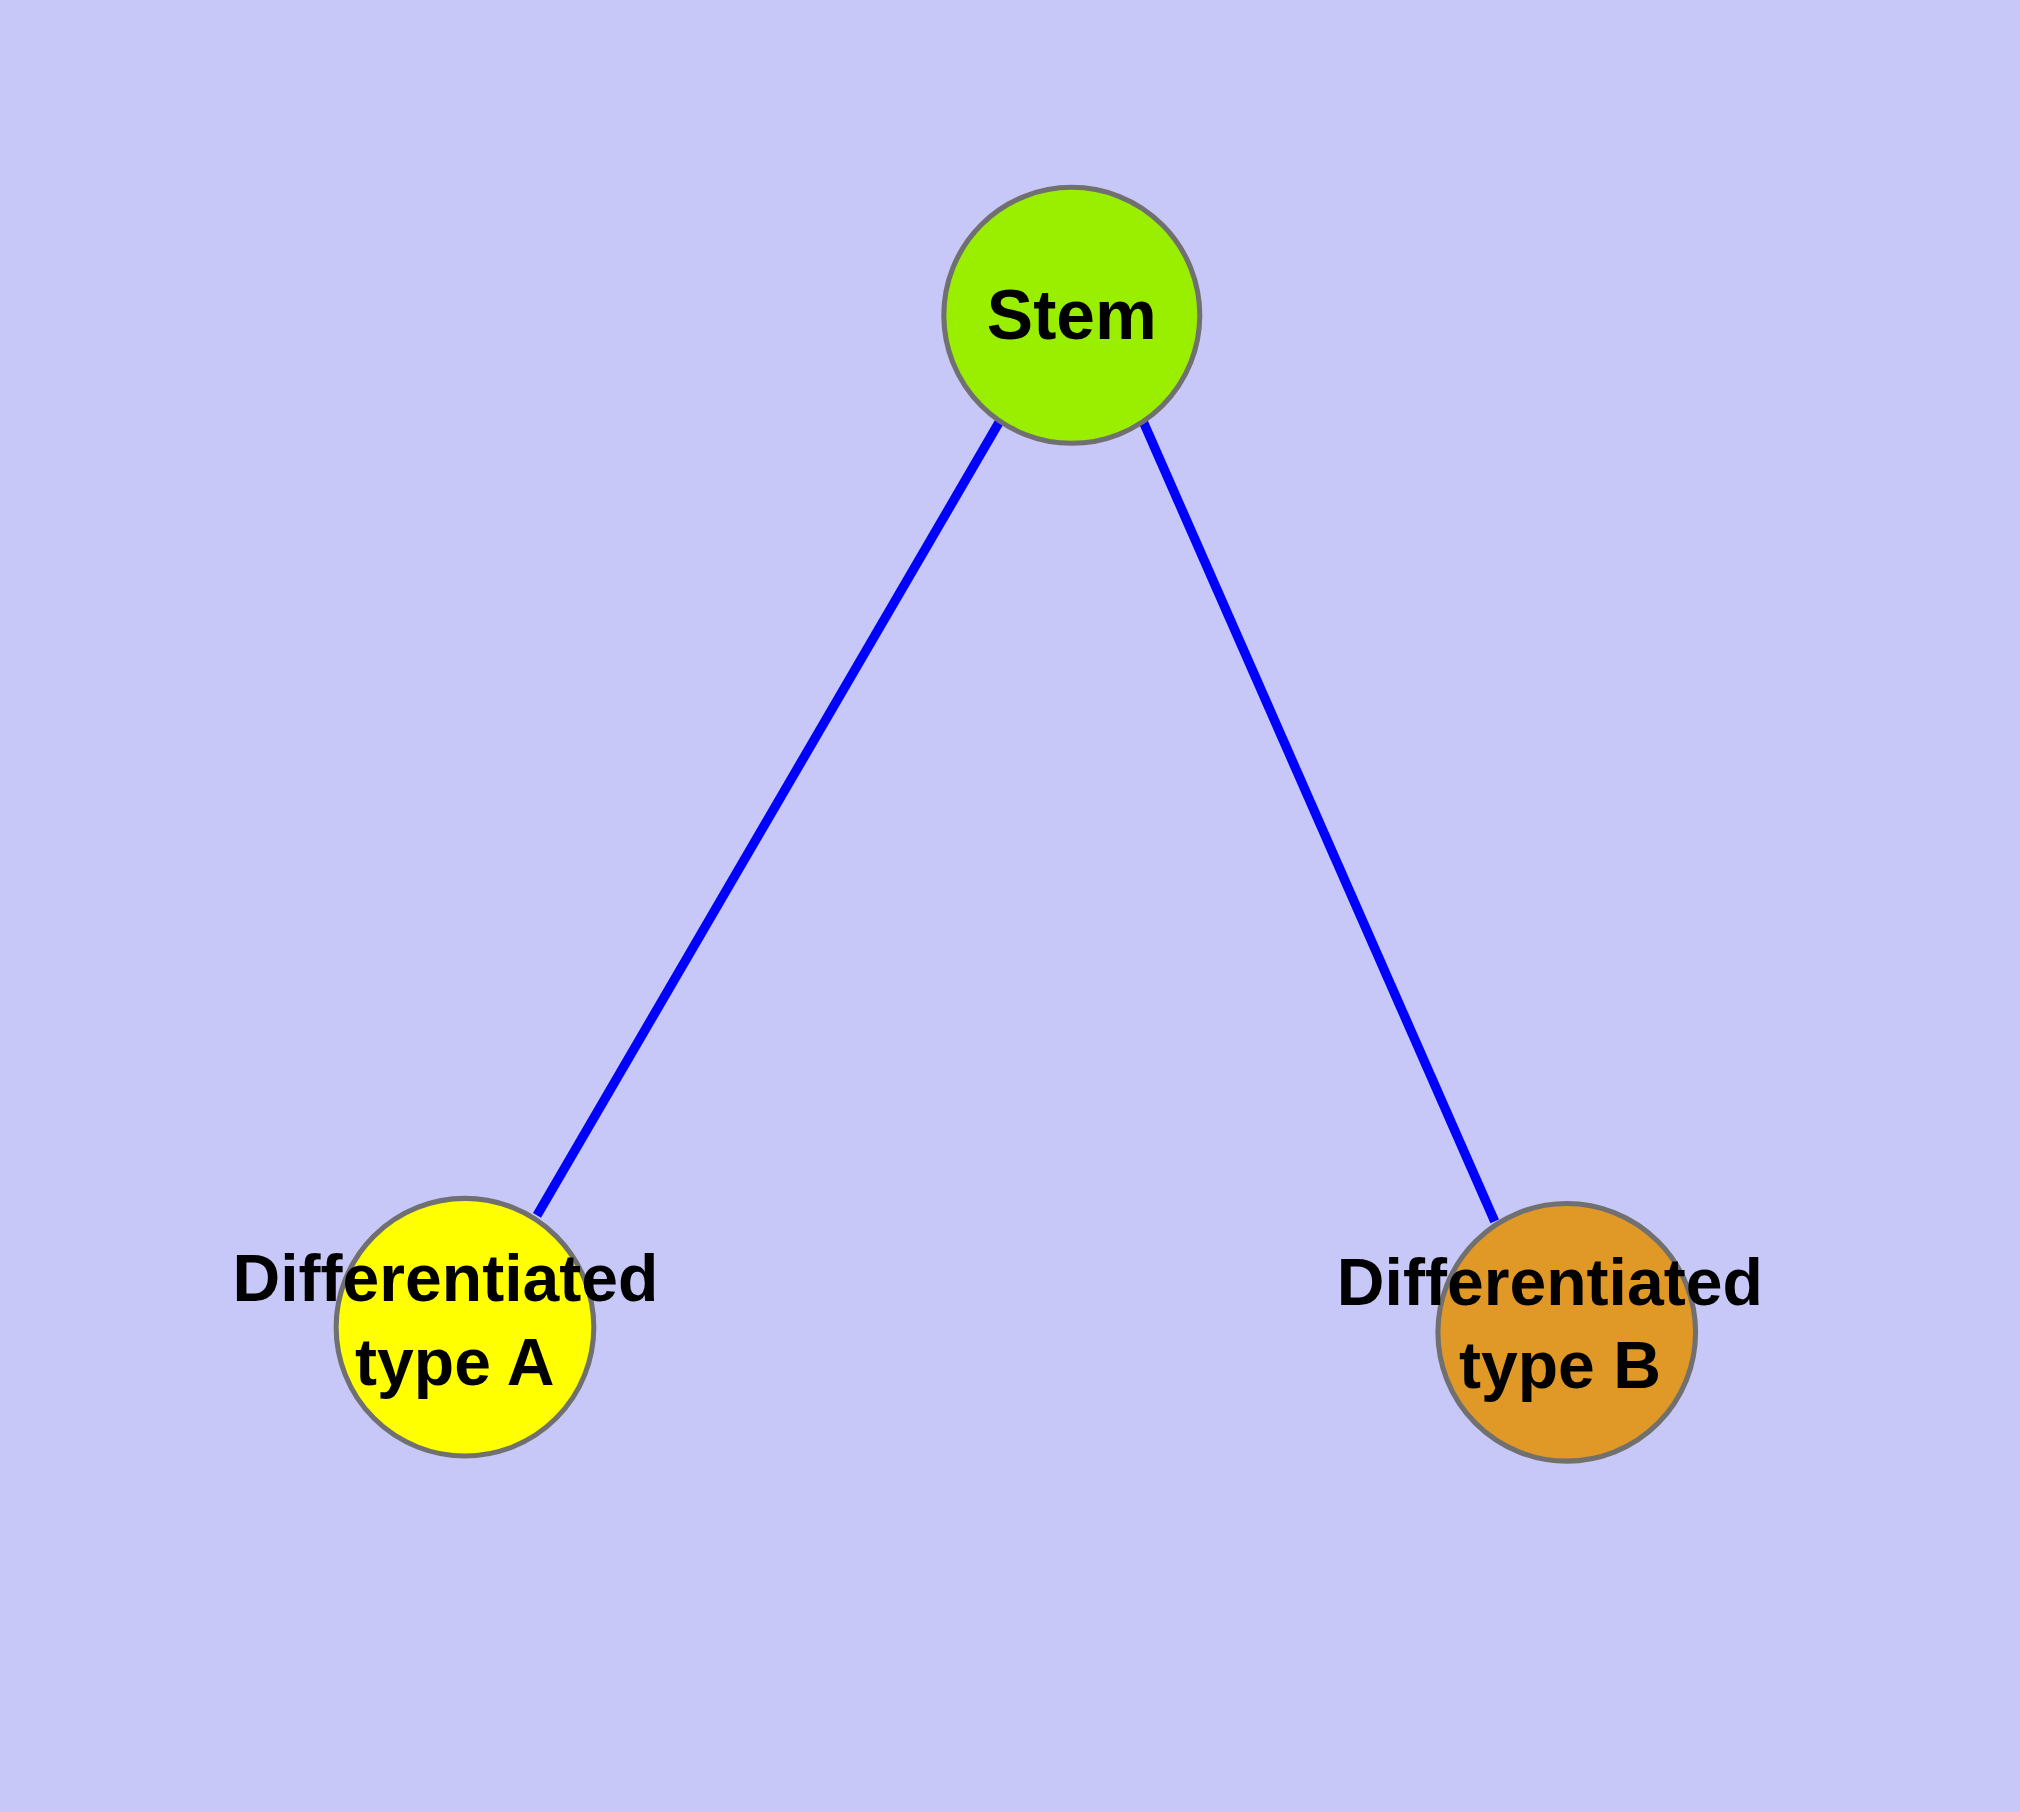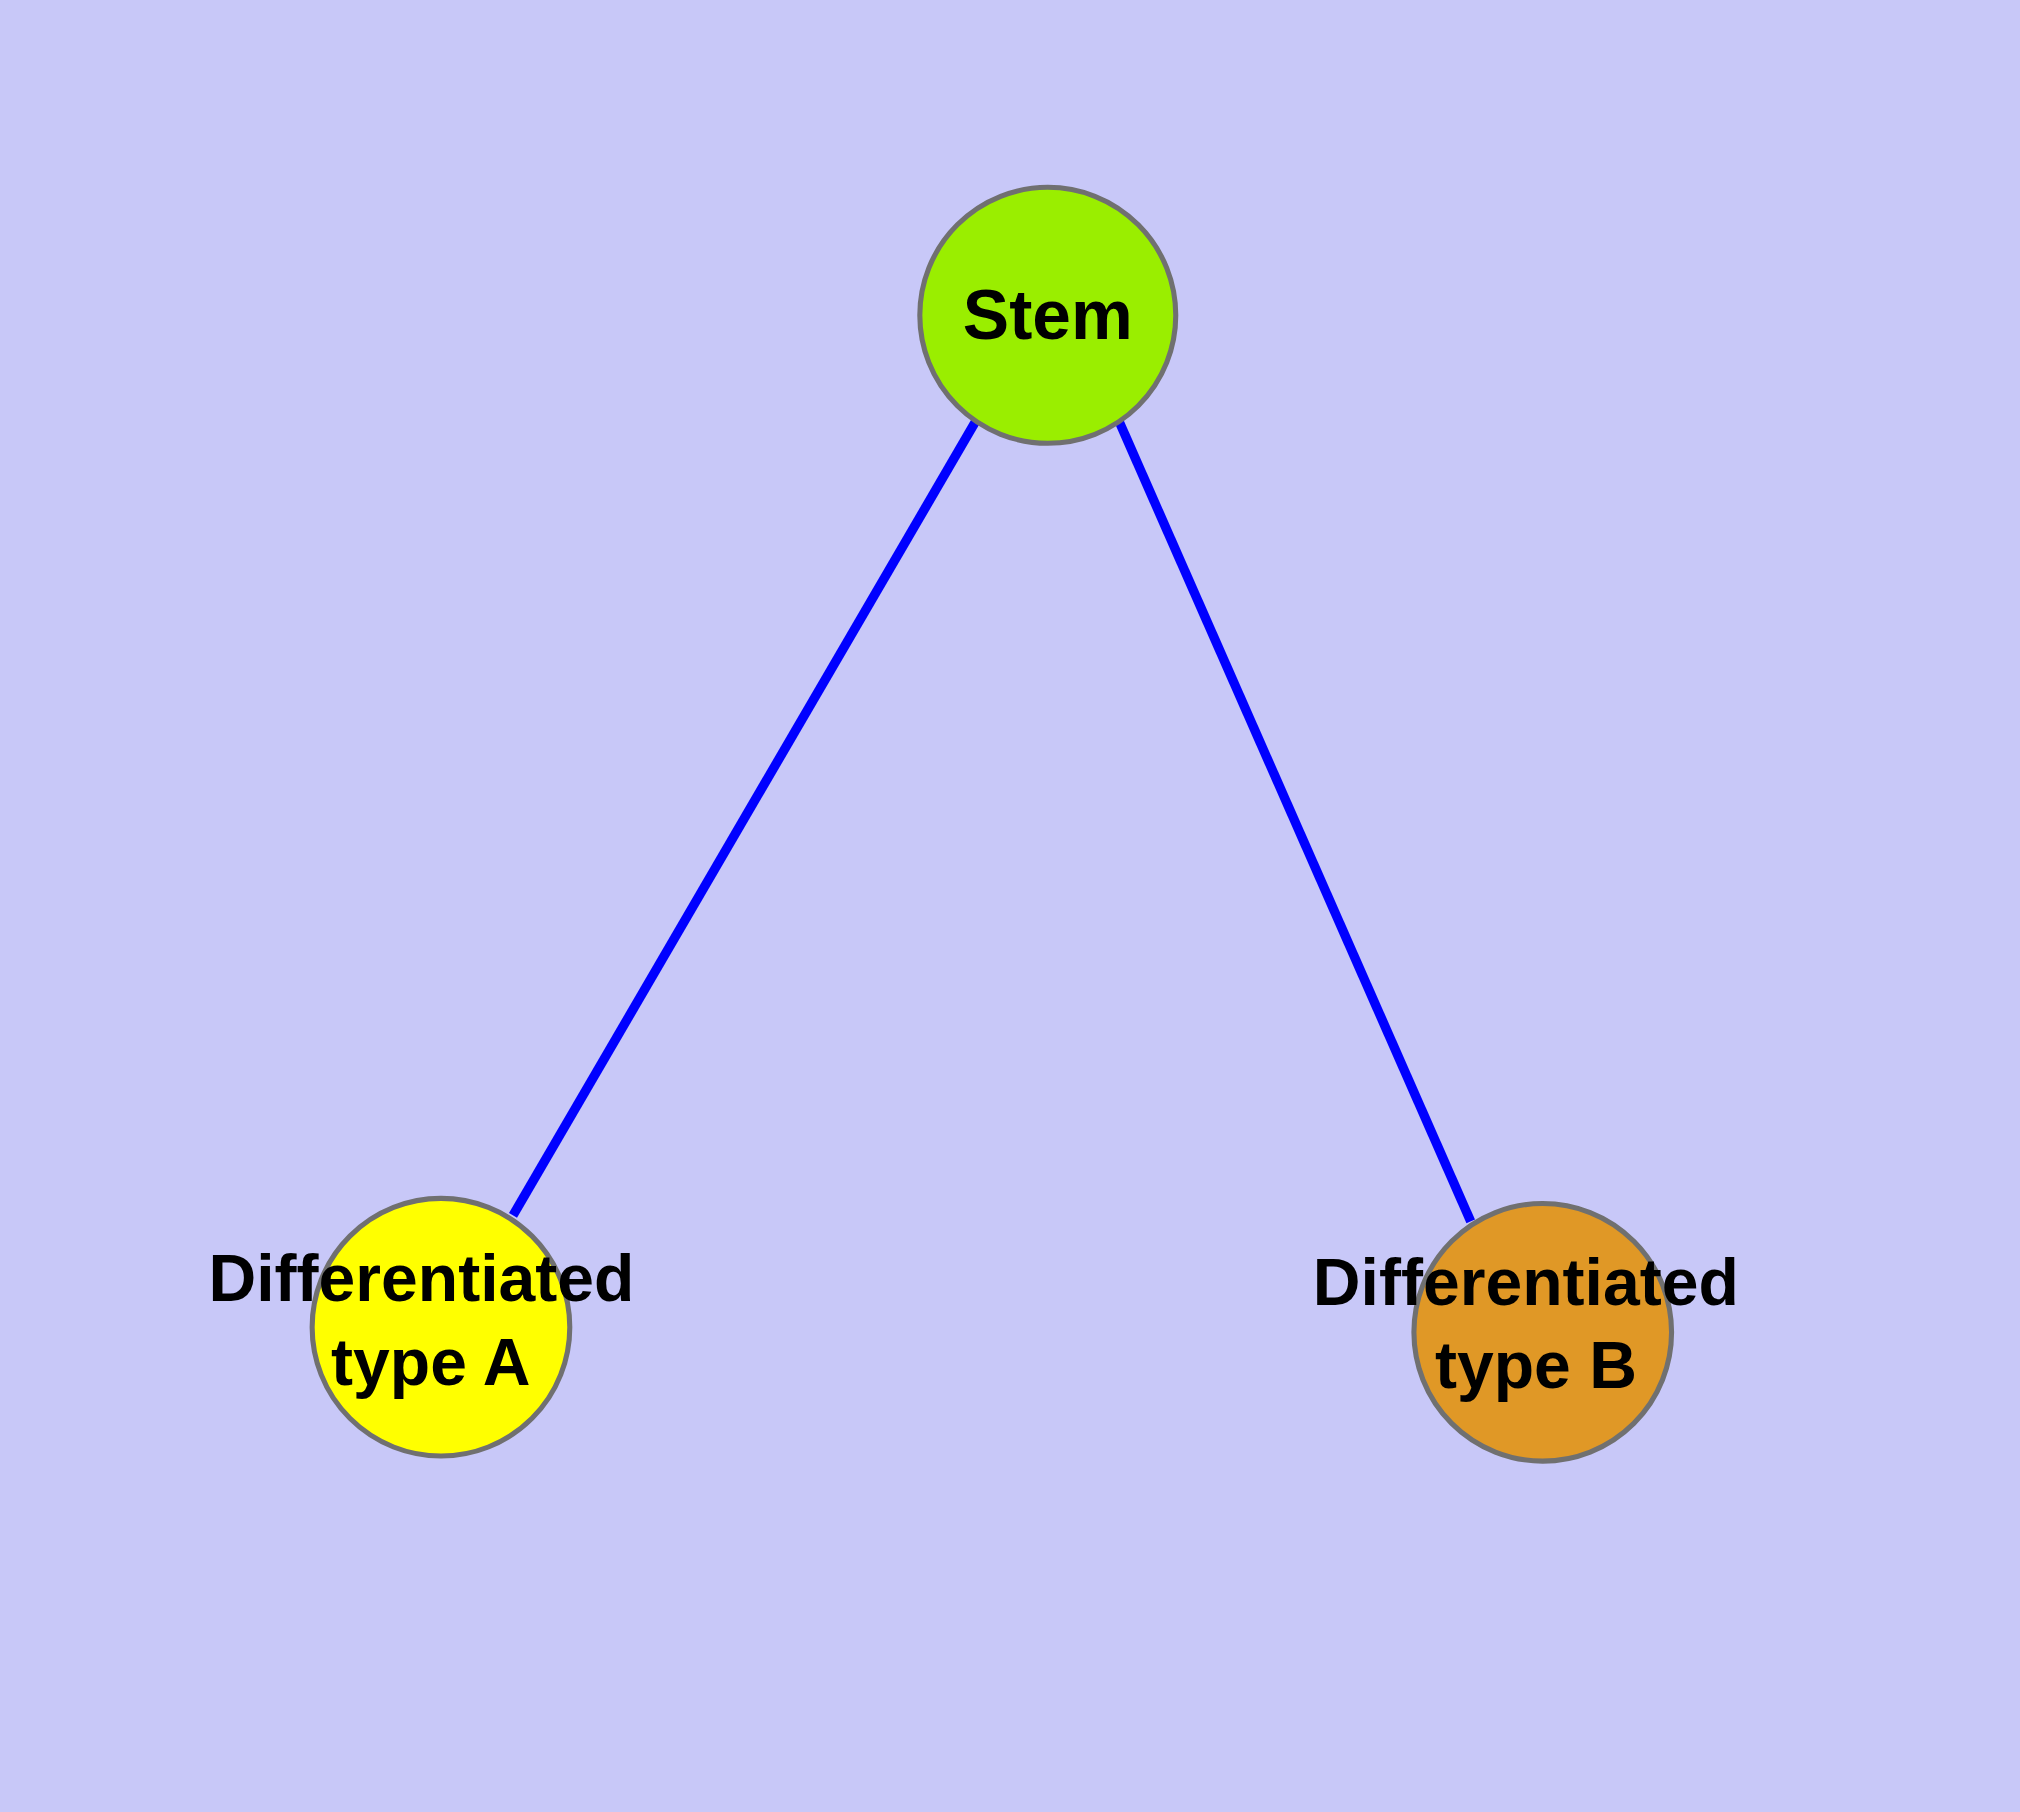--- a/index.html
+++ b/index.html
@@ -27,21 +27,21 @@
     font-family: "Liberation Sans", sans-serif;
     font-weight: bold;
     fill: #000000;
     text-anchor: middle;
     dominant-baseline: middle;
   }
 </style>
 </head>
 <body>
 
-<div id="stage" style="width: 1792px; height: 1812px; background: rgb(200, 200, 248);">
+<div id="stage" style="width: 1792px; height: 1812px; background: rgb(200, 200, 248); margin-left: 24px;">
   <svg id="graph-svg" viewBox="0 0 2384 2138" style="width: 2021px; height: 1812px;">
 
     <rect x="0" y="0" width="2384" height="2138" fill="#c8c8f8"></rect>
 
     <g>
       <line class="graph-edge" x1="1151" y1="497" x2="605" y2="1434" stroke="#0000ff" stroke-width="11" stroke-linecap="butt"></line>
       <line class="graph-edge" x1="1320" y1="497" x2="1735" y2="1441" stroke="#0000ff" stroke-width="11" stroke-linecap="butt"></line>
     </g>
 
     <g>

